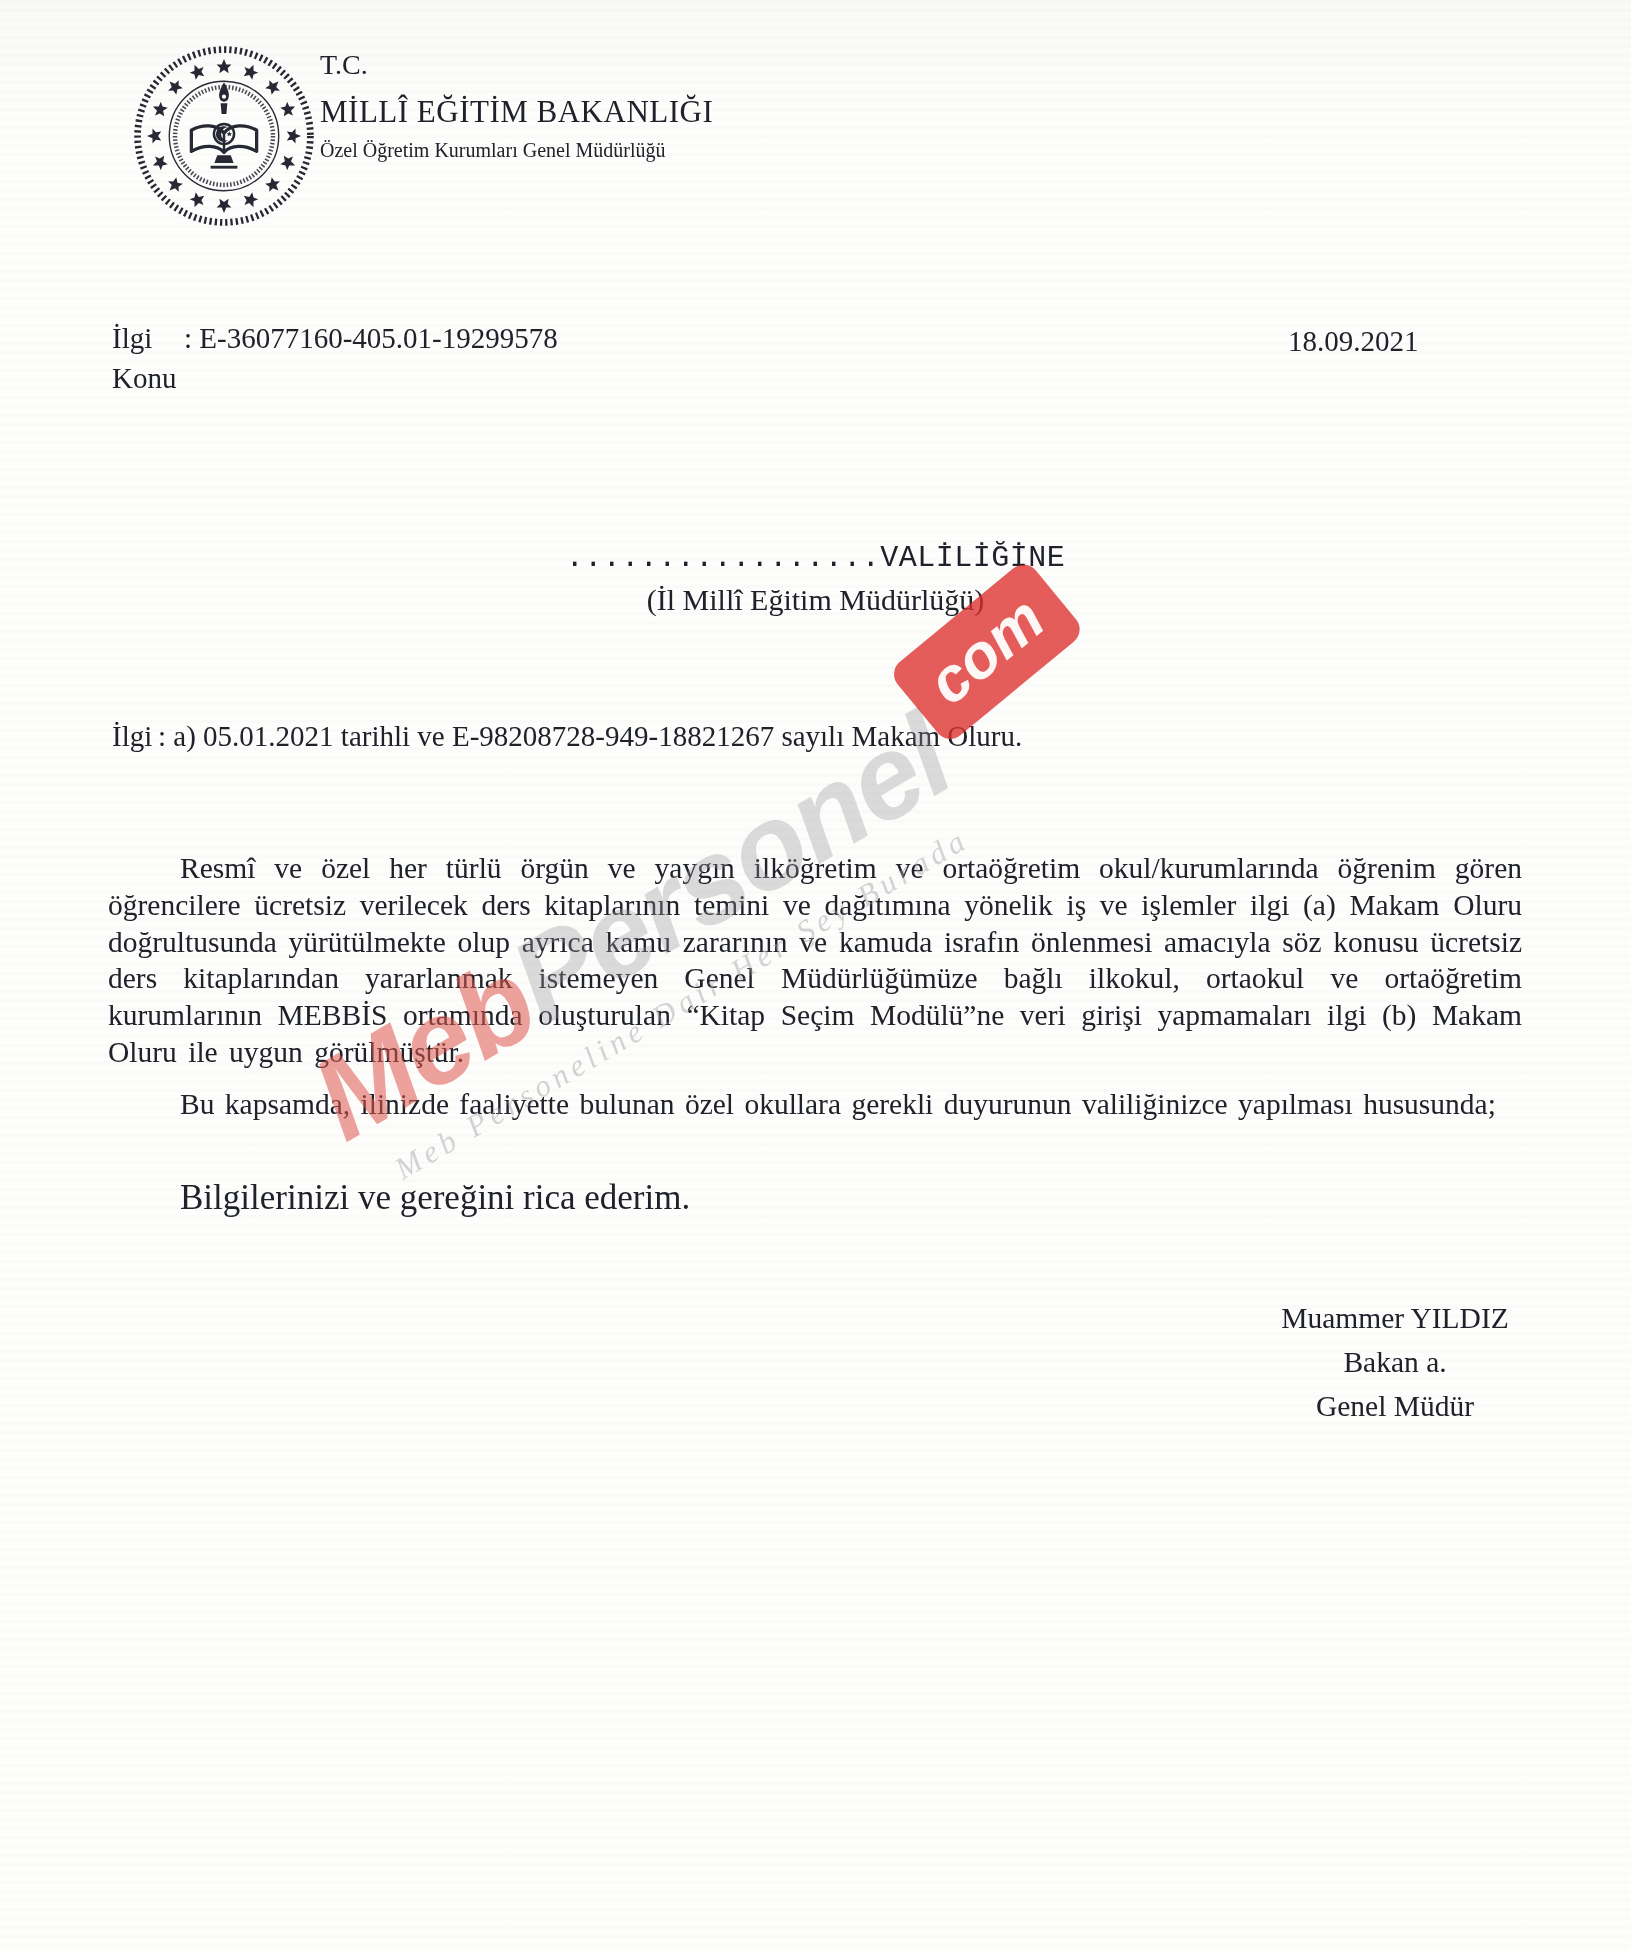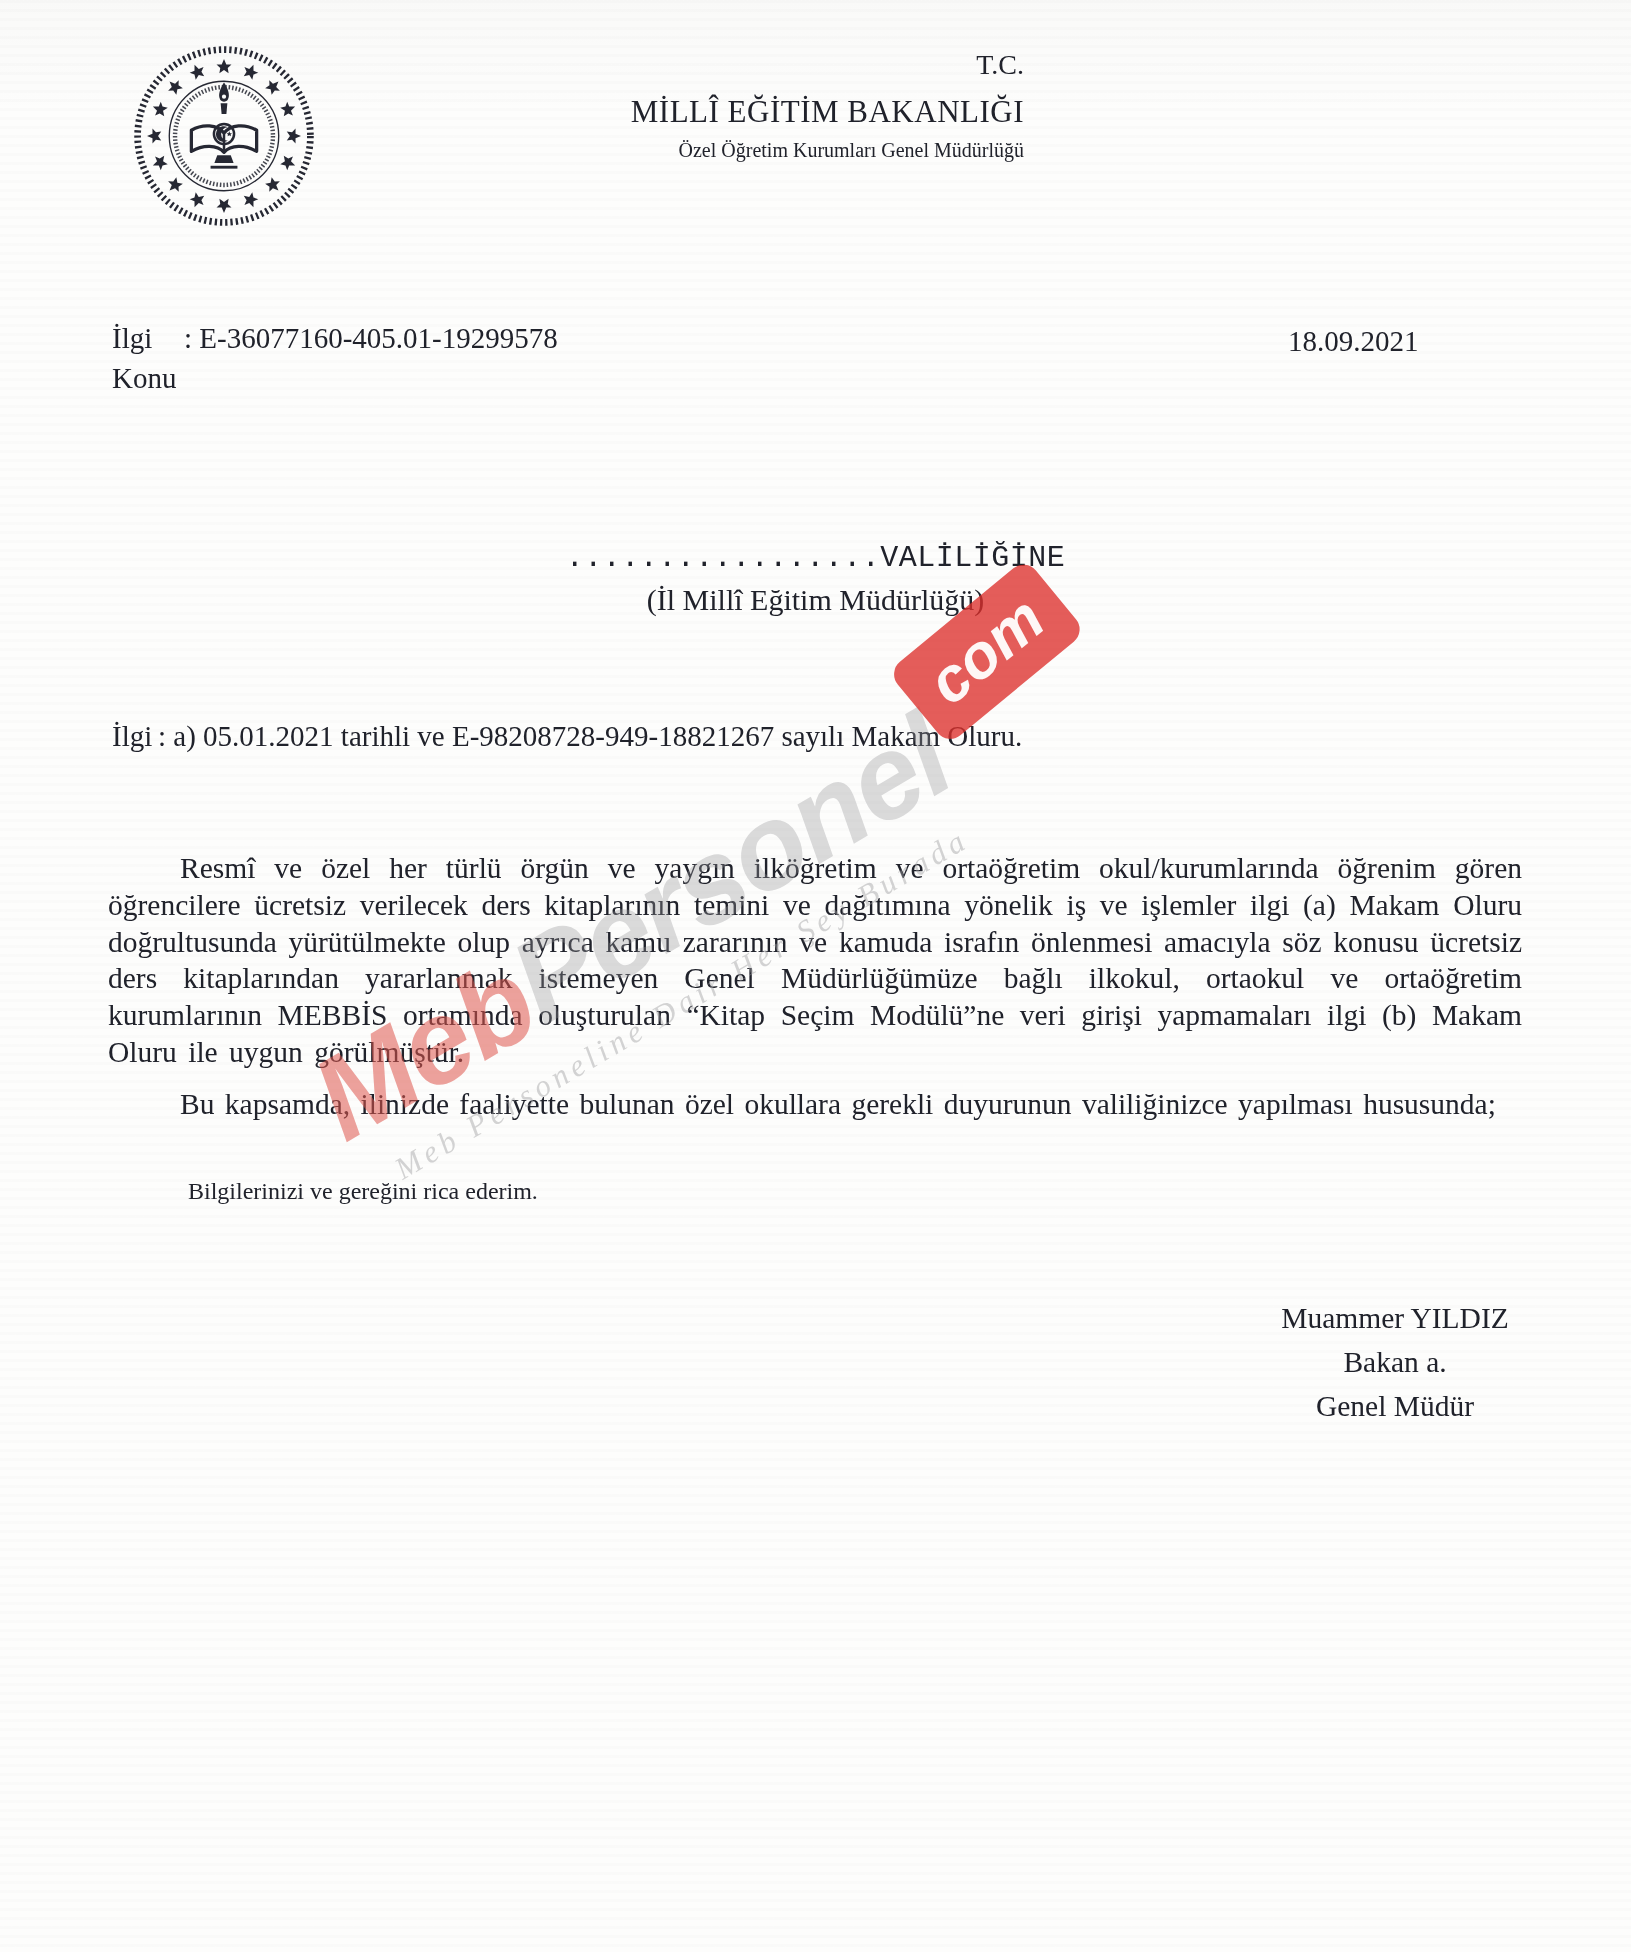--- a/index.html
+++ b/index.html
@@ -16,21 +16,21 @@
   .page::before{
     content:"";position:absolute;inset:0;
     background:
       repeating-linear-gradient(180deg, rgba(0,0,0,0.012) 0 3px, rgba(255,255,255,0) 3px 9px),
       linear-gradient(180deg, rgba(0,0,0,0.015), rgba(0,0,0,0) 120px);
     pointer-events:none;
   }
   .emblem{position:absolute;left:128px;top:40px;width:192px;height:192px;}
   .header{
     position:absolute;left:320px;top:48px;width:704px;
-    text-align:right;line-height:34px;
+    text-align:left;line-height:34px;
   }
   .header .tc{font-size:28px;}
   .header .ministry{font-size:31px;margin-top:13px;letter-spacing:0.5px;}
   .header .directorate{font-size:20px;margin-top:4px;}
 
   .meta{position:absolute;left:112px;top:318px;font-size:29px;line-height:40px;}
   .meta .row{display:flex;}
   .meta .label{width:72px;}
   .doc-date{position:absolute;left:1288px;top:325px;font-size:29px;}
 
@@ -48,21 +48,21 @@
     position:absolute;left:108px;top:850px;width:1414px;
     font-size:29.5px;line-height:36.8px;
     text-align:justify;text-indent:72px;word-spacing:4px;
   }
   .body-p2{
     position:absolute;left:108px;top:1086px;width:1414px;
     font-size:29.5px;line-height:37px;
     text-align:justify;text-indent:72px;word-spacing:3px;
   }
   .closing{
-    position:absolute;left:188px;top:1178px;width:1300px;font-size:24px;
+    position:absolute;left:180px;top:1178px;width:1300px;font-size:35px;
   }
   .signature{
     position:absolute;left:1210px;top:1296px;width:370px;
     text-align:center;font-size:29.5px;line-height:44px;
   }
 
   
   .watermark{
     position:absolute;left:250px;top:790px;width:1080px;height:440px;
     transform:rotate(-30.5deg);transform-origin:50% 50%;

